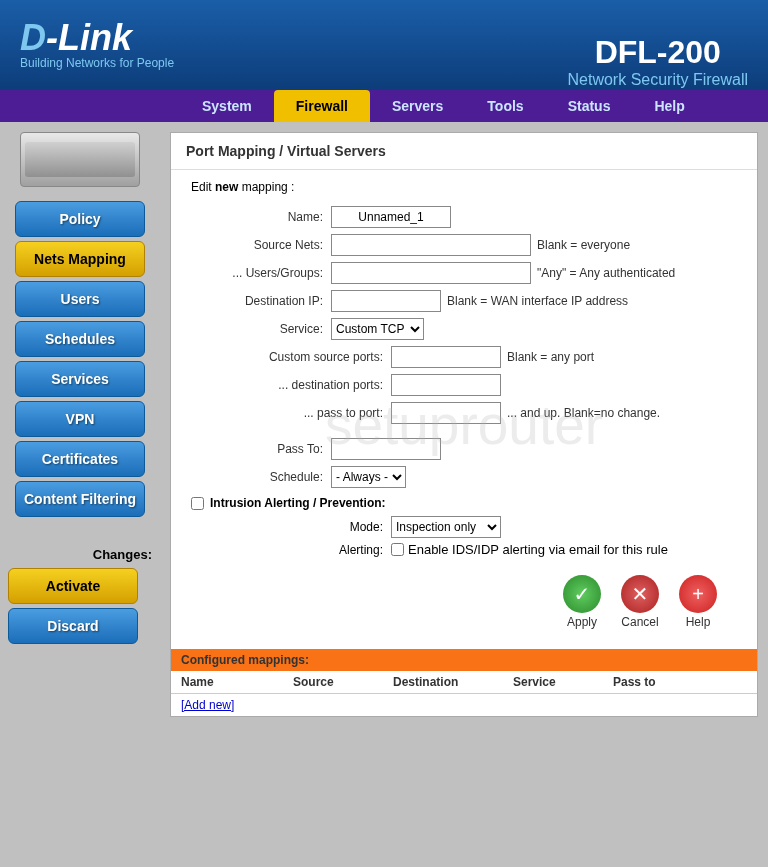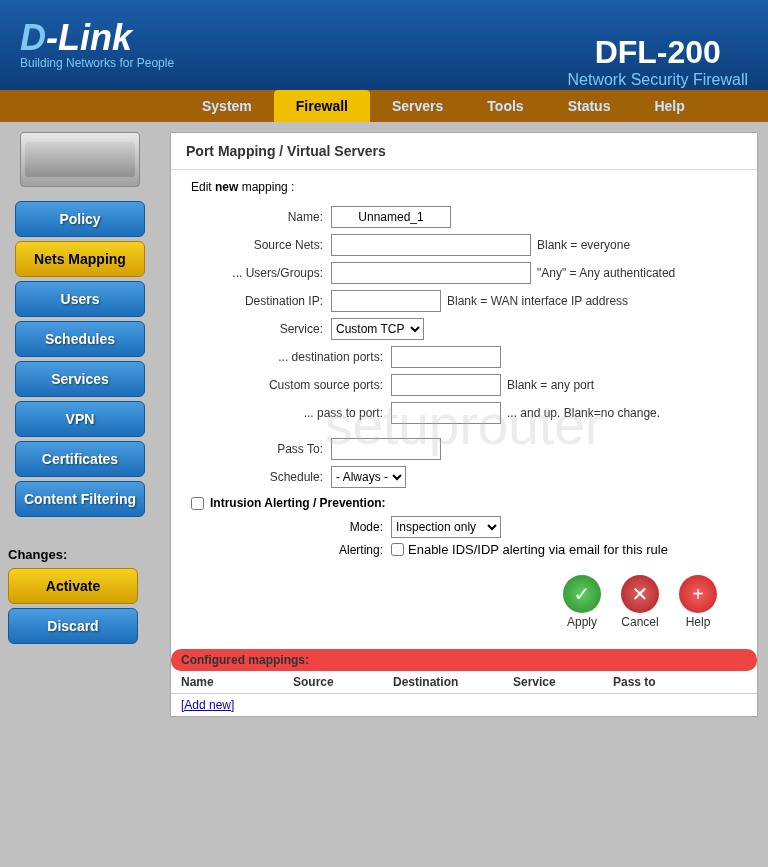--- a/index.html
+++ b/index.html
@@ -9,36 +9,36 @@
     .header { background: linear-gradient(to bottom, #1a5ea8, #0d3d7a); display: flex; align-items: center; justify-content: space-between; padding: 8px 20px; height: 90px; }
     .header-logo { display: flex; flex-direction: column; }
     .logo-dlink { color: white; font-size: 36px; font-weight: bold; font-style: italic; line-height: 1; }
     .logo-dlink span { color: #e8e8e8; }
     .logo-tagline { color: #7ec8f0; font-size: 12px; }
     .header-title { text-align: center; margin-top: 33px; }
     .header-model { color: white; font-size: 32px; font-weight: bold; }
     .header-subtitle { color: #7ec8f0; font-size: 16px; }
 
     
-    .nav-tabs { background: #a16207; display: flex; padding: 0 180px; }
+    .nav-tabs { background: #4c1d95; display: flex; padding: 0 180px; }
     .nav-tab { padding: 8px 22px; color: #cce4ff; font-size: 14px; font-weight: bold; cursor: pointer; border: none; background: transparent; }
     .nav-tab.active { background: #f0c000; color: #000; border-radius: 4px 4px 0 0; }
 
     
     .main-layout { display: flex; background: #c0c0c0; min-height: 767px; }
 
     
     .sidebar { width: 160px; padding: 10px 8px; display: flex; flex-direction: column; align-items: center; gap: 4px; }
     .device-image { width: 120px; height: 55px; background: linear-gradient(to bottom, #e8e8e8, #a0a0a0); border-radius: 4px; margin-bottom: 10px; display: flex; align-items: center; justify-content: center; border: 1px solid #888; position: relative; overflow: hidden; }
     .device-body { width: 110px; height: 35px; background: linear-gradient(to bottom, #d0d0d0, #909090); border-radius: 3px; }
     .sidebar-btn { width: 130px; height: 36px; border: none; border-radius: 6px; font-size: 14px; font-weight: bold; cursor: pointer; color: white; text-shadow: 1px 1px 2px rgba(0,0,0,0.5); }
     .sidebar-btn.blue { background: linear-gradient(to bottom, #4a9de0, #1a6db8); border: 1px solid #0d5a9a; }
     .sidebar-btn.yellow { background: linear-gradient(to bottom, #f5d020, #d4a000); border: 1px solid #b08000; color: #000; text-shadow: none; }
 
-    .changes-label { color: #000; font-size: 13px; font-weight: bold; margin-top: 10px; }
+    .changes-label { color: #000; font-size: 13px; font-weight: bold; margin-top: 10px; text-align: right; }
 
     
     .content { flex: 1; padding: 10px; }
     .content-inner { background: white; border: 1px solid #aaa; padding: 0; }
 
     .page-title { background: white; padding: 10px 15px; font-size: 14px; font-weight: bold; color: #333; border-bottom: 1px solid #ddd; }
     .form-area { padding: 10px 20px; }
     .edit-label { font-size: 12px; margin-bottom: 12px; }
     .edit-label span { font-weight: bold; }
 
@@ -60,21 +60,21 @@
 
     
     .action-buttons { display: flex; gap: 20px; justify-content: flex-end; padding: 10px 20px; }
     .action-btn { display: flex; flex-direction: column; align-items: center; gap: 2px; background: none; border: none; cursor: pointer; font-size: 12px; color: #333; }
     .btn-circle { width: 38px; height: 38px; border-radius: 50%; display: flex; align-items: center; justify-content: center; font-size: 20px; color: white; }
     .btn-apply { background: radial-gradient(circle, #60cc60, #2a8a2a); }
     .btn-cancel { background: radial-gradient(circle, #e06060, #aa2020); }
     .btn-help { background: radial-gradient(circle, #f06060, #cc2020); }
 
     
-    .configured-section { background: #ef4444; padding: 4px 10px; font-size: 12px; font-weight: bold; color: #333; border-radius: 10px; }
+    .configured-section { background: #f97316; padding: 4px 10px; font-size: 12px; font-weight: bold; color: #333; }
     .table-header { display: flex; padding: 4px 10px; border-bottom: 1px solid #ccc; }
     .table-header-cell { font-size: 12px; font-weight: bold; color: #333; }
     .table-col-name { width: 112px; }
     .table-col-source { width: 100px; }
     .table-col-dest { width: 120px; }
     .table-col-service { width: 100px; }
     .table-col-passto { flex: 1; }
     .add-new { padding: 4px 10px; }
     .add-new a { color: #0000cc; font-size: 12px; text-decoration: underline; margin-top: 29px; }
 
@@ -176,28 +176,28 @@
               <option>HTTPS</option>
               <option>FTP</option>
               <option>SSH</option>
               <option>SMTP</option>
               <option>POP3</option>
               <option>Custom UDP</option>
             </select>
           </div>
 
           <div class="form-row">
+            <div class="form-label-small">Custom source ports:</div>
+            <input type="text" class="form-input" style="width: 110px;">
+            <span class="form-hint">Blank = any port</span>
+          </div>
+
+          <div class="form-row">
             <div class="form-label-small">... destination ports:</div>
             <input type="text" class="form-input" style="width: 110px;">
-          </div>
-
-          <div class="form-row">
-            <div class="form-label-small">Custom source ports:</div>
-            <input type="text" class="form-input" style="width: 110px;">
-            <span class="form-hint">Blank = any port</span>
           </div>
 
           <div class="form-row">
             <div class="form-label-small">... pass to port:</div>
             <input type="text" class="form-input" style="width: 110px;">
             <span class="form-hint">... and up. Blank=no change.</span>
           </div>
 
           <div style="height:8px;"></div>
 

